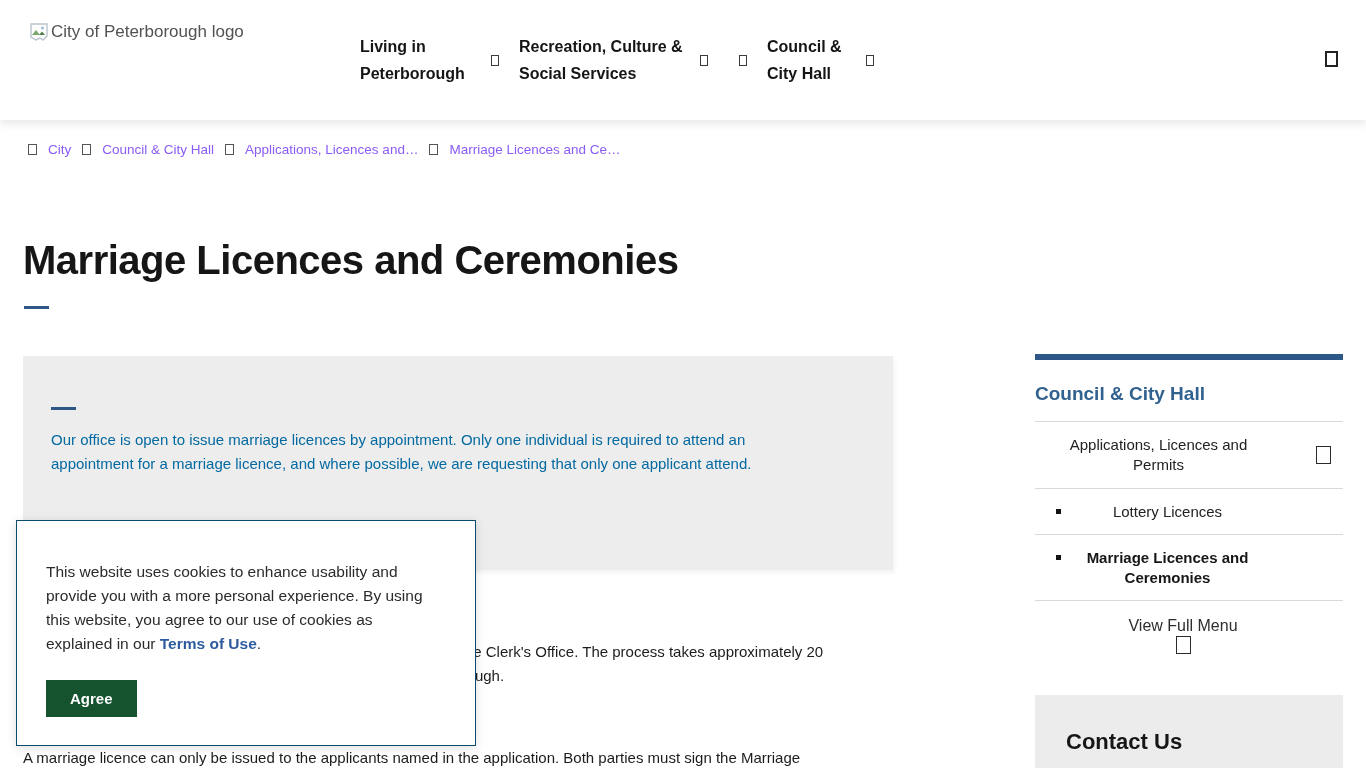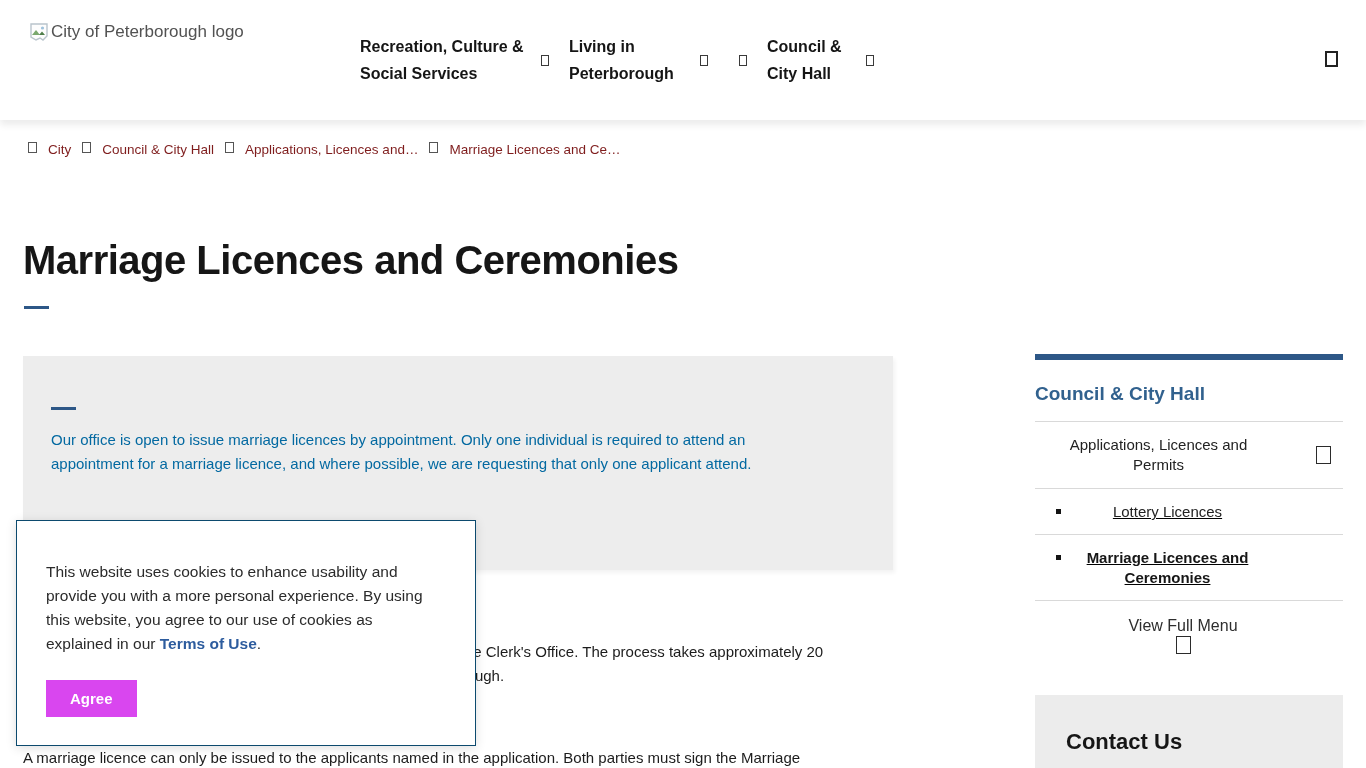--- a/index.html
+++ b/index.html
@@ -15,22 +15,22 @@
   .main-nav{position:absolute;left:360px;top:33px;display:flex;align-items:center;}
   .nav-item{display:flex;align-items:center;margin-right:20px;cursor:pointer;}
   .nav-label{font-weight:bold;font-size:16px;line-height:27px;color:#151515;}
   .nav-w1{width:120px;} .nav-w2{width:170px;} .nav-w3{width:165px;} .nav-w4{width:88px;}
   .tofu{display:inline-block;border:1px solid #3a3a3a;background:transparent;box-sizing:border-box;flex:none;}
   .tofu-nav{width:8px;height:11px;margin-left:11px;}
   .search-btn{position:absolute;left:1325px;top:51px;background:none;border:none;padding:0;cursor:pointer;}
   .tofu-search{width:13px;height:16px;border-width:2px;border-color:#222;}
 
   
-  .breadcrumb{position:absolute;left:28px;top:142px;display:flex;align-items:flex-start;
-              font-size:13.5px;color:#7f1d1d;z-index:1;}
+  .breadcrumb{position:absolute;left:28px;top:142px;display:flex;align-items:center;
+              font-size:13.5px;color:#8b5cf6;z-index:1;}
   .crumb{margin-right:11px;cursor:pointer;white-space:nowrap;}
   .tofu-crumb{width:9px;height:11px;margin-right:11px;border-color:#555;}
 
   
   .page-title{position:absolute;left:23px;top:238px;margin:0;font-size:40px;font-weight:bold;
               color:#161616;letter-spacing:-.5px;white-space:nowrap;}
   .title-dash{position:absolute;left:24px;top:306px;width:25px;height:3px;background:#2d5787;}
 
   
   .intro-box{position:absolute;left:23px;top:356px;width:870px;height:214px;background:#ededed;
@@ -42,34 +42,34 @@
   
   .content{position:absolute;left:23px;top:640px;width:845px;font-size:15px;line-height:24px;color:#1c1c1c;}
   .content p{margin:0 0 17px;}
 
   
   .cookie-banner{position:absolute;left:16px;top:520px;width:460px;height:226px;background:#fff;
                  border:1px solid #0c4a6e;box-shadow:0 2px 10px rgba(0,0,0,.13);box-sizing:border-box;
                  padding:39px 38px 0 29px;z-index:10;}
   .cookie-text{margin:0;font-size:15.5px;line-height:24px;color:#2b2b2b;}
   .cookie-link{color:#2d5c9e;font-weight:bold;text-decoration:none;cursor:pointer;}
-  .agree-btn{margin-top:24px;background:#d946ef;color:#fff;font-weight:bold;font-size:15px;border:none;
+  .agree-btn{margin-top:24px;background:#14532d;color:#fff;font-weight:bold;font-size:15px;border:none;
              padding:10px 24px;font-family:inherit;cursor:pointer;}
 
   
   .sidebar{position:absolute;left:1035px;top:354px;width:308px;z-index:1;}
   .sidebar-topbar{height:6px;background:#2d5787;}
   .sidebar-title{margin:23px 0 16px;font-size:19px;font-weight:bold;color:#31618e;cursor:pointer;}
   .sidebar-list{border-top:1px solid #d9d9d9;}
   .side-row{border-bottom:1px solid #d9d9d9;cursor:pointer;text-align:center;}
   .row-parent{display:flex;justify-content:space-between;align-items:center;padding:13px 12px 13px 26px;}
   .row-label{font-size:15px;line-height:20px;color:#222;}
   .row-parent .row-label{width:195px;}
   .tofu-side{width:15px;height:18px;border-width:1.5px;border-color:#2b2b2b;}
-  .row-sub{display:flex;align-items:flex-start;padding:13px 0 12px 21px;text-decoration:underline;}
+  .row-sub{display:flex;align-items:flex-start;padding:13px 0 12px 21px;}
   .bullet{width:5px;height:5px;background:#141414;margin:7px 14px 0 0;flex:none;}
   .row-sub .row-label{width:185px;}
   .row-current .row-label{font-weight:bold;color:#161616;}
   .row-menu{display:flex;justify-content:space-between;align-items:center;padding:15px 12px 15px 0;
             border-bottom:none;cursor:pointer;flex-direction:column;}
   .row-menu .row-label{font-size:16px;color:#2e2e2e;}
   .contact-box{margin-top:26px;background:#ececec;height:145px;box-sizing:border-box;padding:34px 0 0 31px;}
   .contact-box h2{margin:0;font-size:22px;color:#161616;}
   .contact-dash{width:25px;height:3px;background:#2d5787;margin-top:15px;}
 </style>
@@ -84,25 +84,25 @@
         <path d="M1 1 h16 v12 l-4 4 -3 -2 -4 2 -5 -3 Z" fill="#fdfdfd" stroke="#b9c4cc" stroke-width="1.4"></path>
         <path d="M2 12 l4 -5 4 5 Z" fill="#7aa86e"></path>
         <path d="M9 12 l3 -3.5 3 3.5 Z" fill="#4f7e4a"></path>
         <circle cx="12.5" cy="5" r="1.6" fill="#9fc2dc"></circle>
       </svg>
       <span>City of Peterborough logo</span>
     </a>
 
     <nav class="main-nav">
       <div class="nav-item">
-        <span class="nav-label nav-w2">Recreation, Culture &amp; Social Services</span>
+        <span class="nav-label nav-w1">Living in Peterborough</span>
         <span class="tofu tofu-nav"></span>
       </div>
       <div class="nav-item">
-        <span class="nav-label nav-w1">Living in Peterborough</span>
+        <span class="nav-label nav-w2">Recreation, Culture &amp; Social Services</span>
         <span class="tofu tofu-nav"></span>
       </div>
       <div class="nav-item">
         <span class="tofu tofu-nav"></span>
       </div>
       <div class="nav-item">
         <span class="nav-label nav-w4">Council &amp; City Hall</span>
         <span class="tofu tofu-nav"></span>
       </div>
     </nav>

